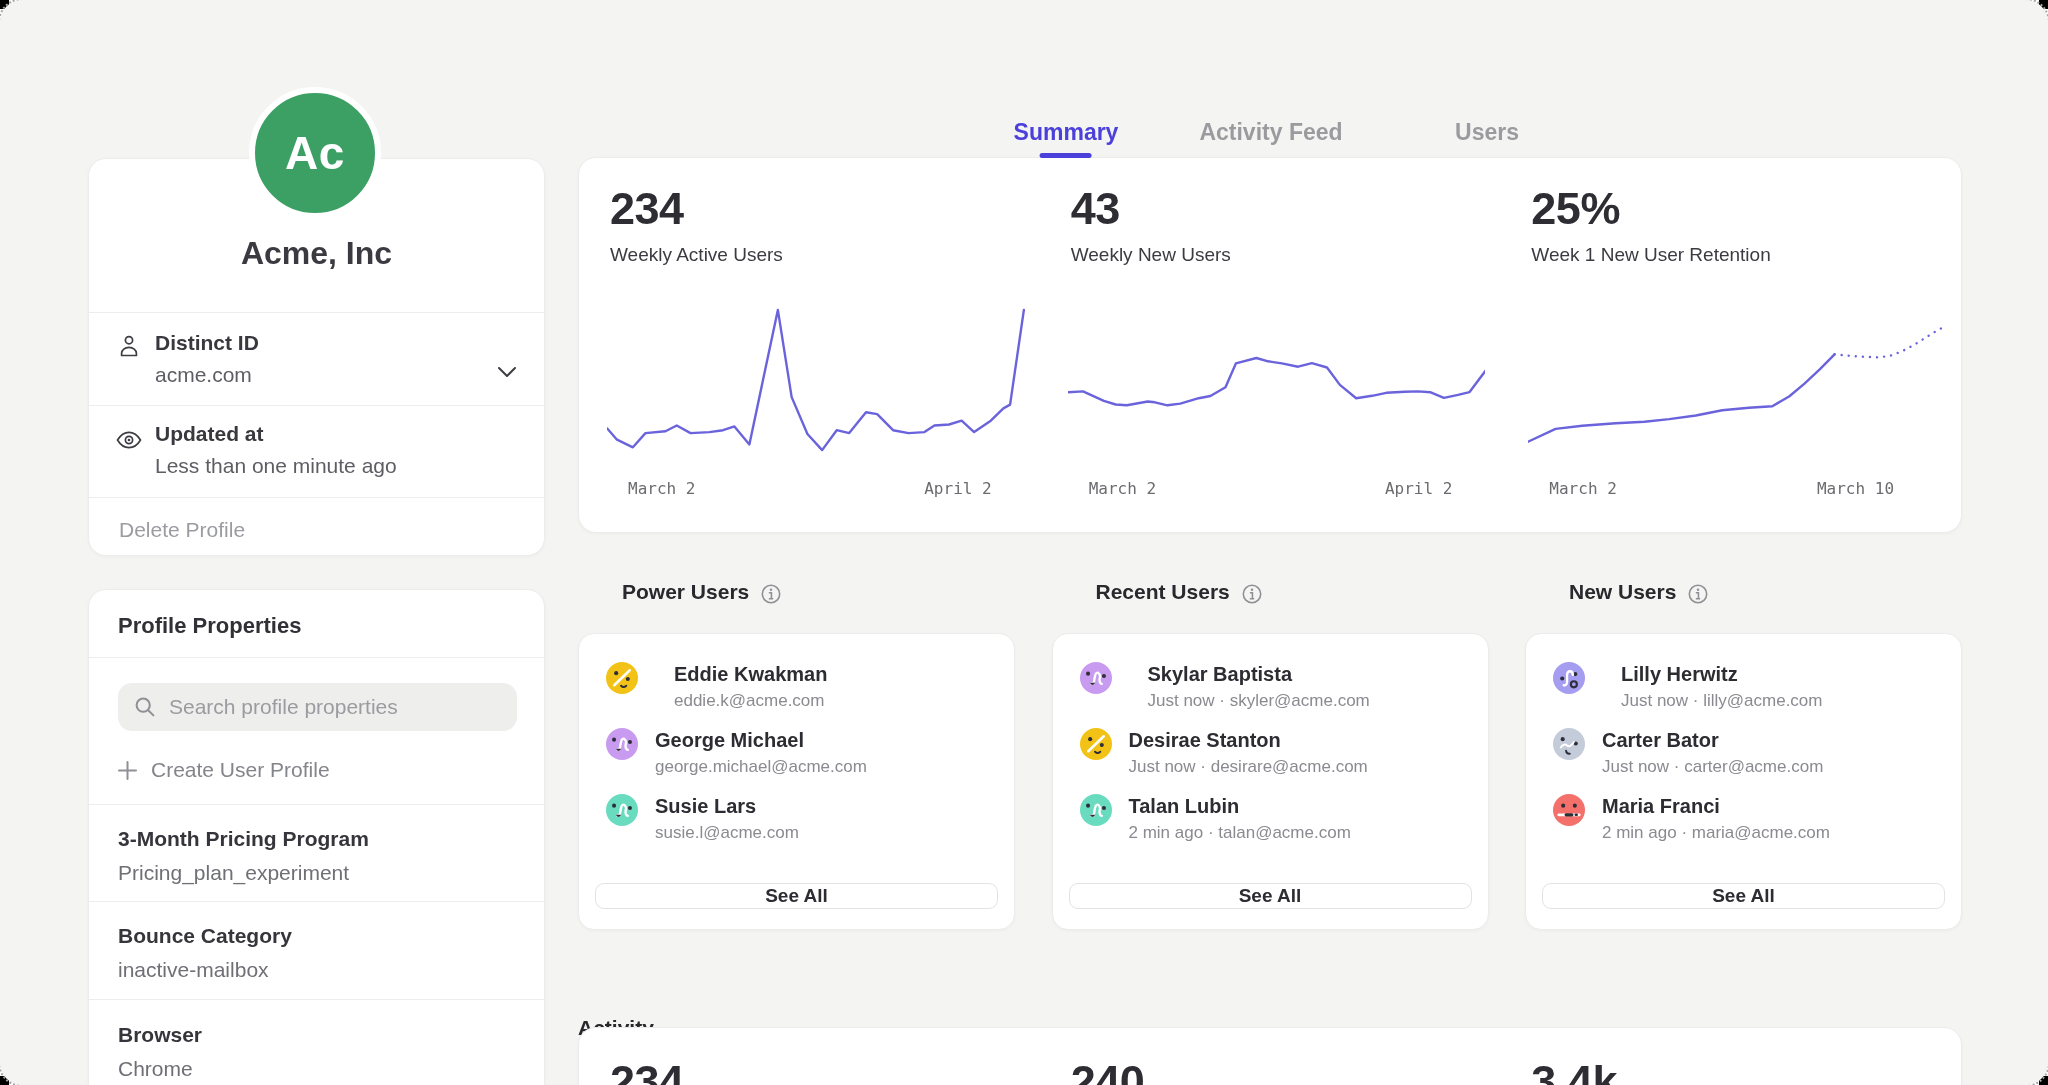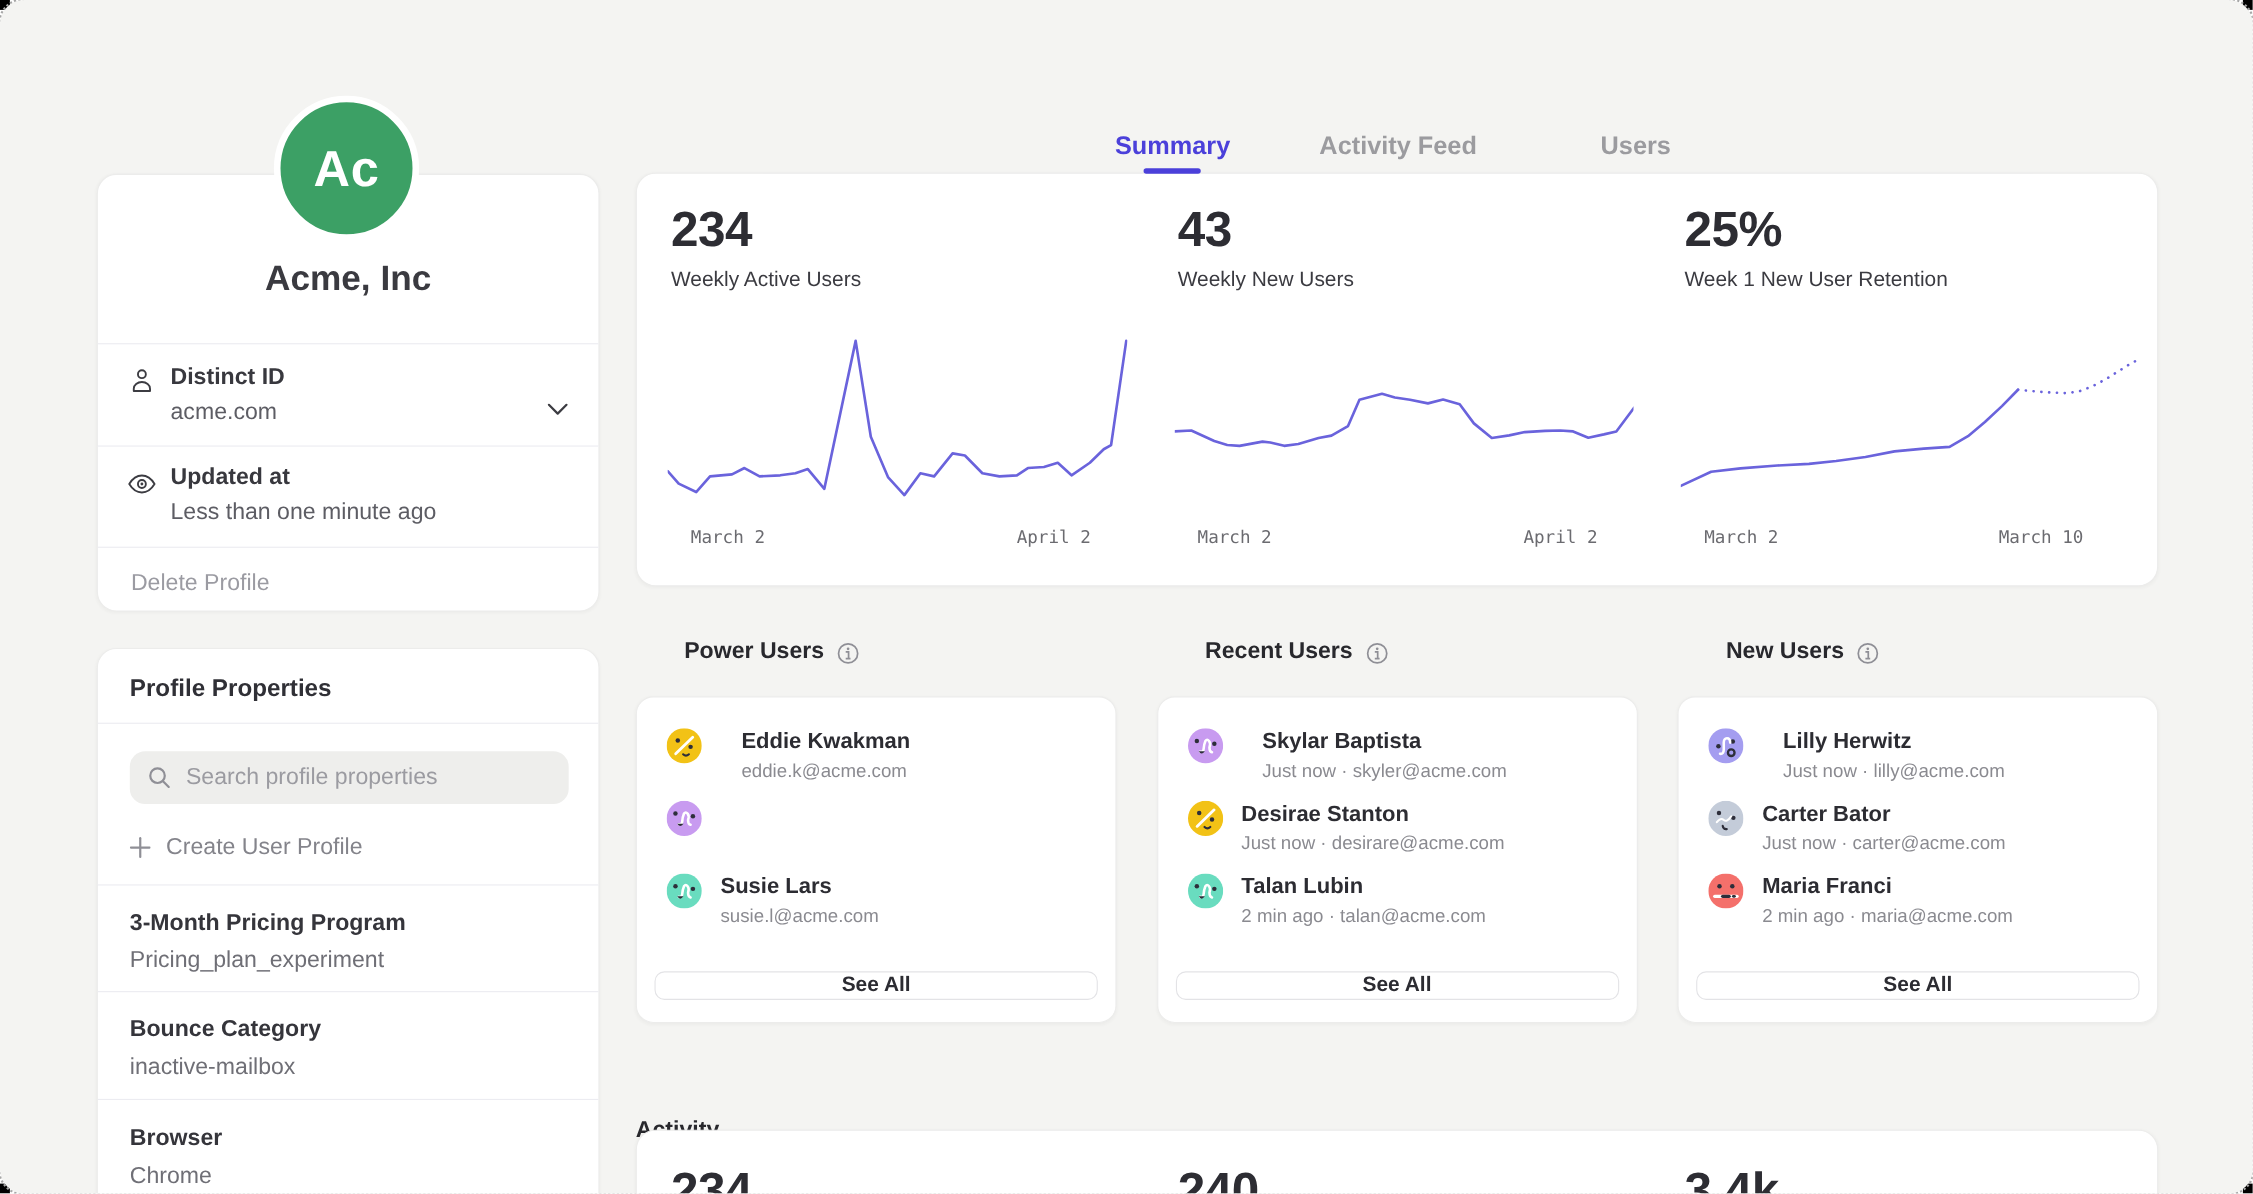--- a/index.html
+++ b/index.html
@@ -293,20 +293,24 @@
         <div class="user-row r1">
           <div class="u-avatar">
               <svg viewBox="0 0 33 33">
                 <circle cx="16.5" cy="16.5" r="16.5" fill="#c89bf0"></circle>
                 <circle cx="8.3" cy="12" r="2.1" fill="#2d2e3a"></circle>
                 <circle cx="24.7" cy="14.5" r="2.1" fill="#2d2e3a"></circle>
                 <path d="M11.5 22 q3 0.5 3.2 -3 t 1.6 -7 q1.6 -2.2 3.4 0 t 0.4 6 q0 4 2.4 4.5" stroke="#fff" stroke-width="2.4" fill="none" stroke-linecap="round"></path>
                 <path d="M10 21.5 q2.7 4.4 5.8 0 z" fill="#2d2e3a"></path>
               </svg>
             </div>
+          <div>
+              <div class="u-name">George Michael</div>
+               <div class="u-meta">george.michael@acme.com</div>
+            </div>
         </div>
         <div class="user-row r2">
           <div class="u-avatar">
               <svg viewBox="0 0 33 33">
                 <circle cx="16.5" cy="16.5" r="16.5" fill="#69dcbf"></circle>
                 <circle cx="8.3" cy="12" r="2.1" fill="#2d2e3a"></circle>
                 <circle cx="24.7" cy="14.5" r="2.1" fill="#2d2e3a"></circle>
                 <path d="M11.5 22 q3 0.5 3.2 -3 t 1.6 -7 q1.6 -2.2 3.4 0 t 0.4 6 q0 4 2.4 4.5" stroke="#fff" stroke-width="2.4" fill="none" stroke-linecap="round"></path>
                 <path d="M10 21.5 q2.7 4.4 5.8 0 z" fill="#2d2e3a"></path>
               </svg>

